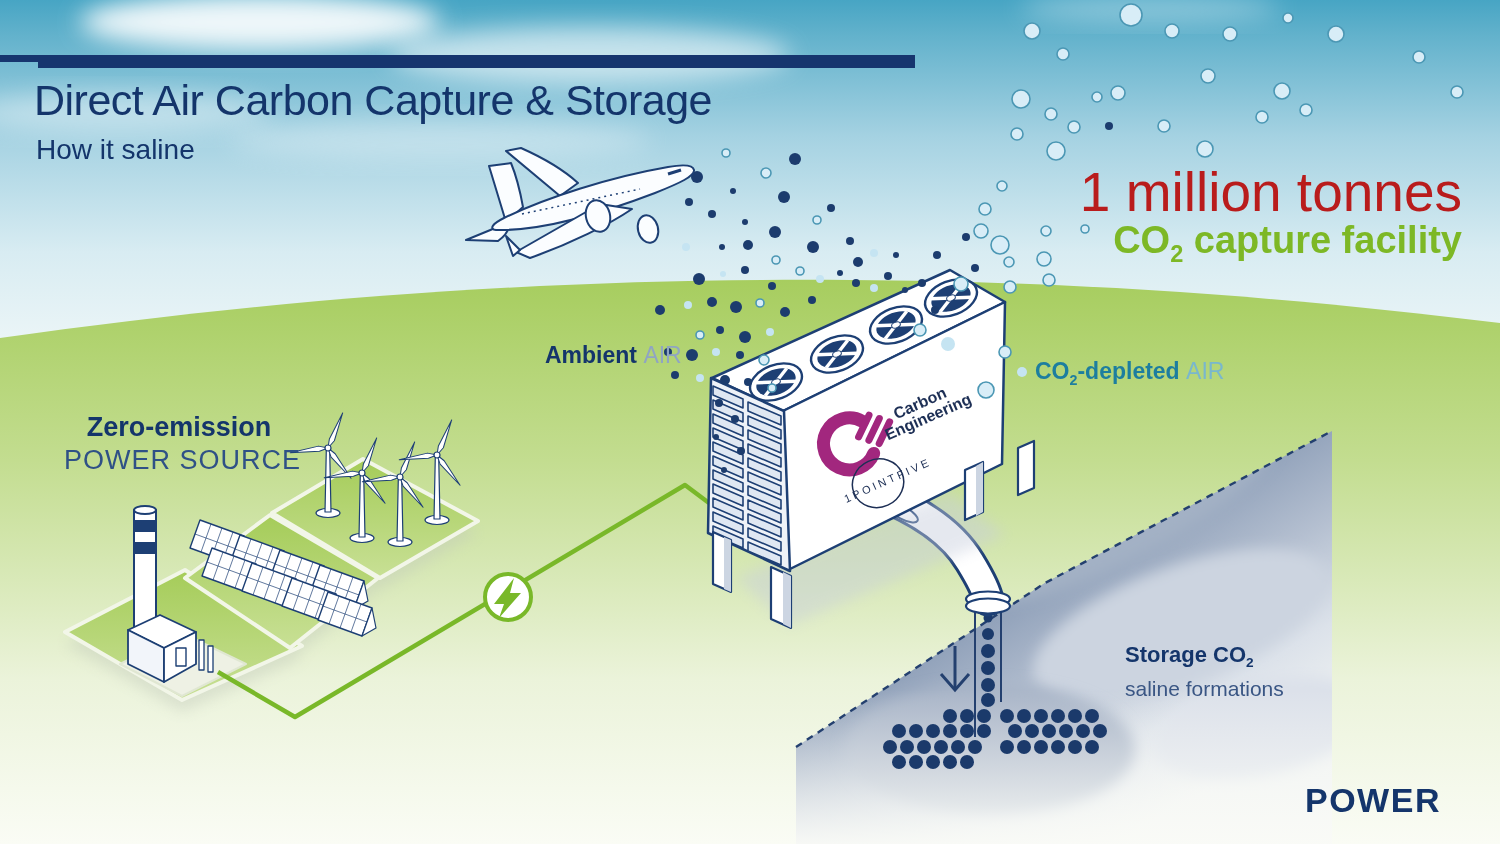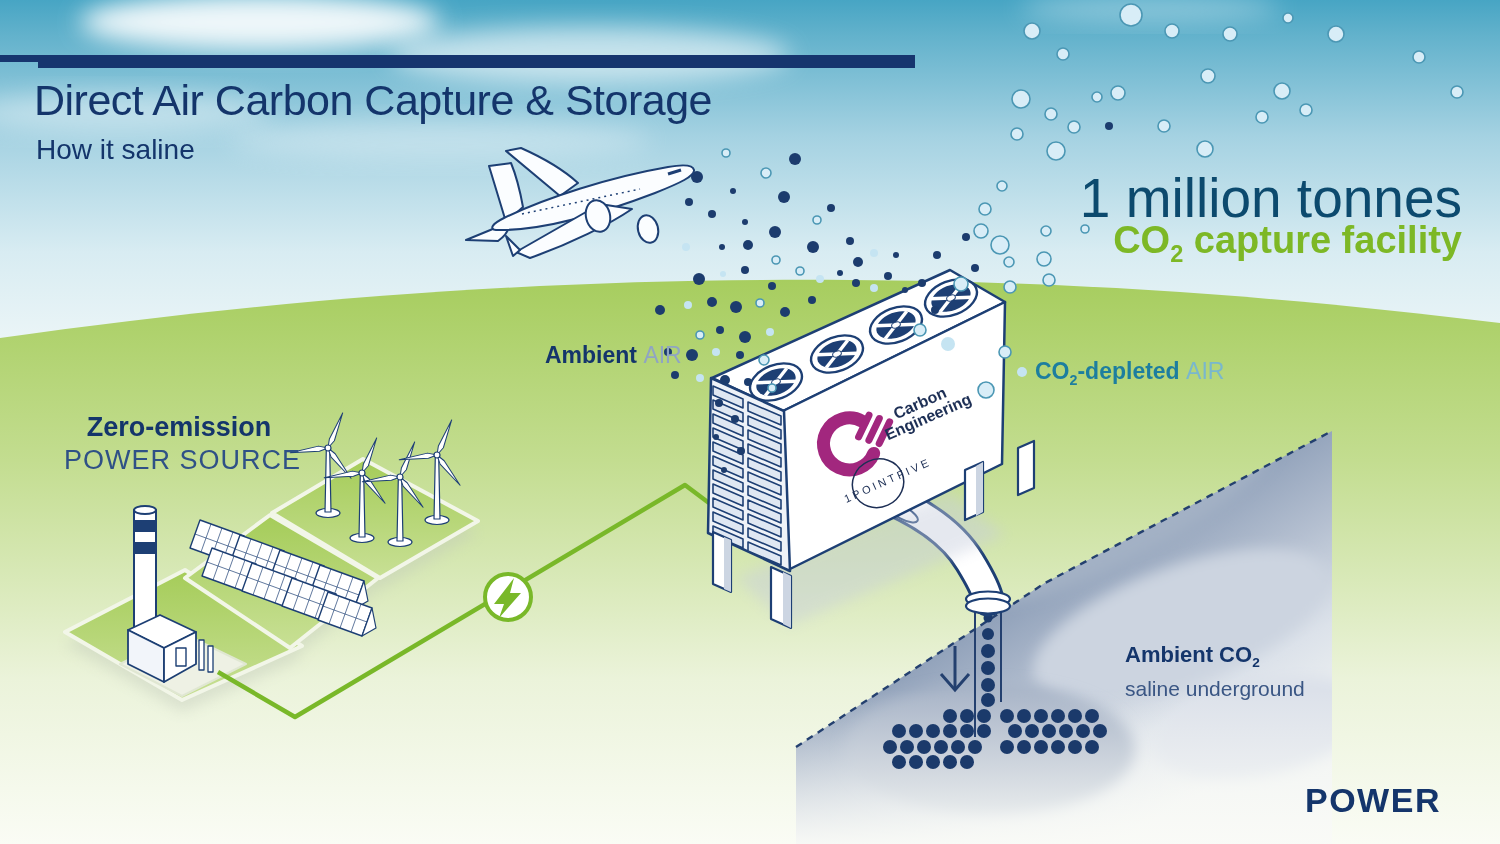--- a/index.html
+++ b/index.html
@@ -2,21 +2,21 @@
 <html><head>
 <meta charset="utf-8">
 <style>
   html,body{margin:0;padding:0;}
   body{width:1500px;height:844px;overflow:hidden;position:relative;
        font-family:"Liberation Sans","DejaVu Sans",sans-serif;}
   #scene{position:absolute;left:0;top:0;}
   .ov{position:absolute;white-space:nowrap;}
   .title{left:34px;top:76px;font-size:43px;font-weight:normal;color:#14356b;letter-spacing:-0.5px;}
   .subtitle{left:36px;top:134px;font-size:28px;color:#14356b;}
-  .million{right:38px;top:166px;font-size:55px;color:#0c4a6e;text-align:center;}
+  .million{right:38px;top:160px;font-size:55px;color:#b91c1c;text-align:center;}
   .capfac{right:38px;top:219px;font-size:38px;font-weight:bold;color:#7db826;text-align:right;}
   .ambient{left:545px;top:342px;font-size:23px;color:#14356b;font-weight:bold;}
   .ambient .lt{color:#90a5c2;font-weight:normal;}
   .depleted{left:1035px;top:358px;font-size:23px;color:#1d7e9f;font-weight:bold;}
   .depleted .lt{color:#79b7cd;font-weight:normal;}
   .power{left:64px;top:412px;width:230px;text-align:center;white-space:nowrap;}
   .power .l1{font-size:27px;font-weight:bold;color:#14356b;}
   .power .l2{font-size:27px;color:#2f5186;letter-spacing:1px;margin-top:2px;text-align:center;}
   .captured{left:1125px;top:642px;line-height:26px;}
   .captured .l1{font-size:22px;font-weight:bold;color:#14356b;}
@@ -447,17 +447,17 @@
 <div class="ov ambient"><span>Ambient</span> <span class="lt">AIR</span></div>
 
 <div class="ov depleted"><span>CO</span><sub>2</sub><span>-depleted</span> <span class="lt">AIR</span></div>
 
 <div class="ov power">
   <div class="l1">Zero-emission</div>
   <div class="l2">POWER SOURCE</div>
 </div>
 
 <div class="ov captured">
-  <div class="l1"><span>Ambient CO</span><sub>2</sub></div>
-  <div class="l23">saline underground</div>
+  <div class="l1"><span>Storage CO</span><sub>2</sub></div>
+  <div class="l23">saline formations</div>
 </div>
 
 <div class="ov airbus">POWER</div>
 
 </body></html>

